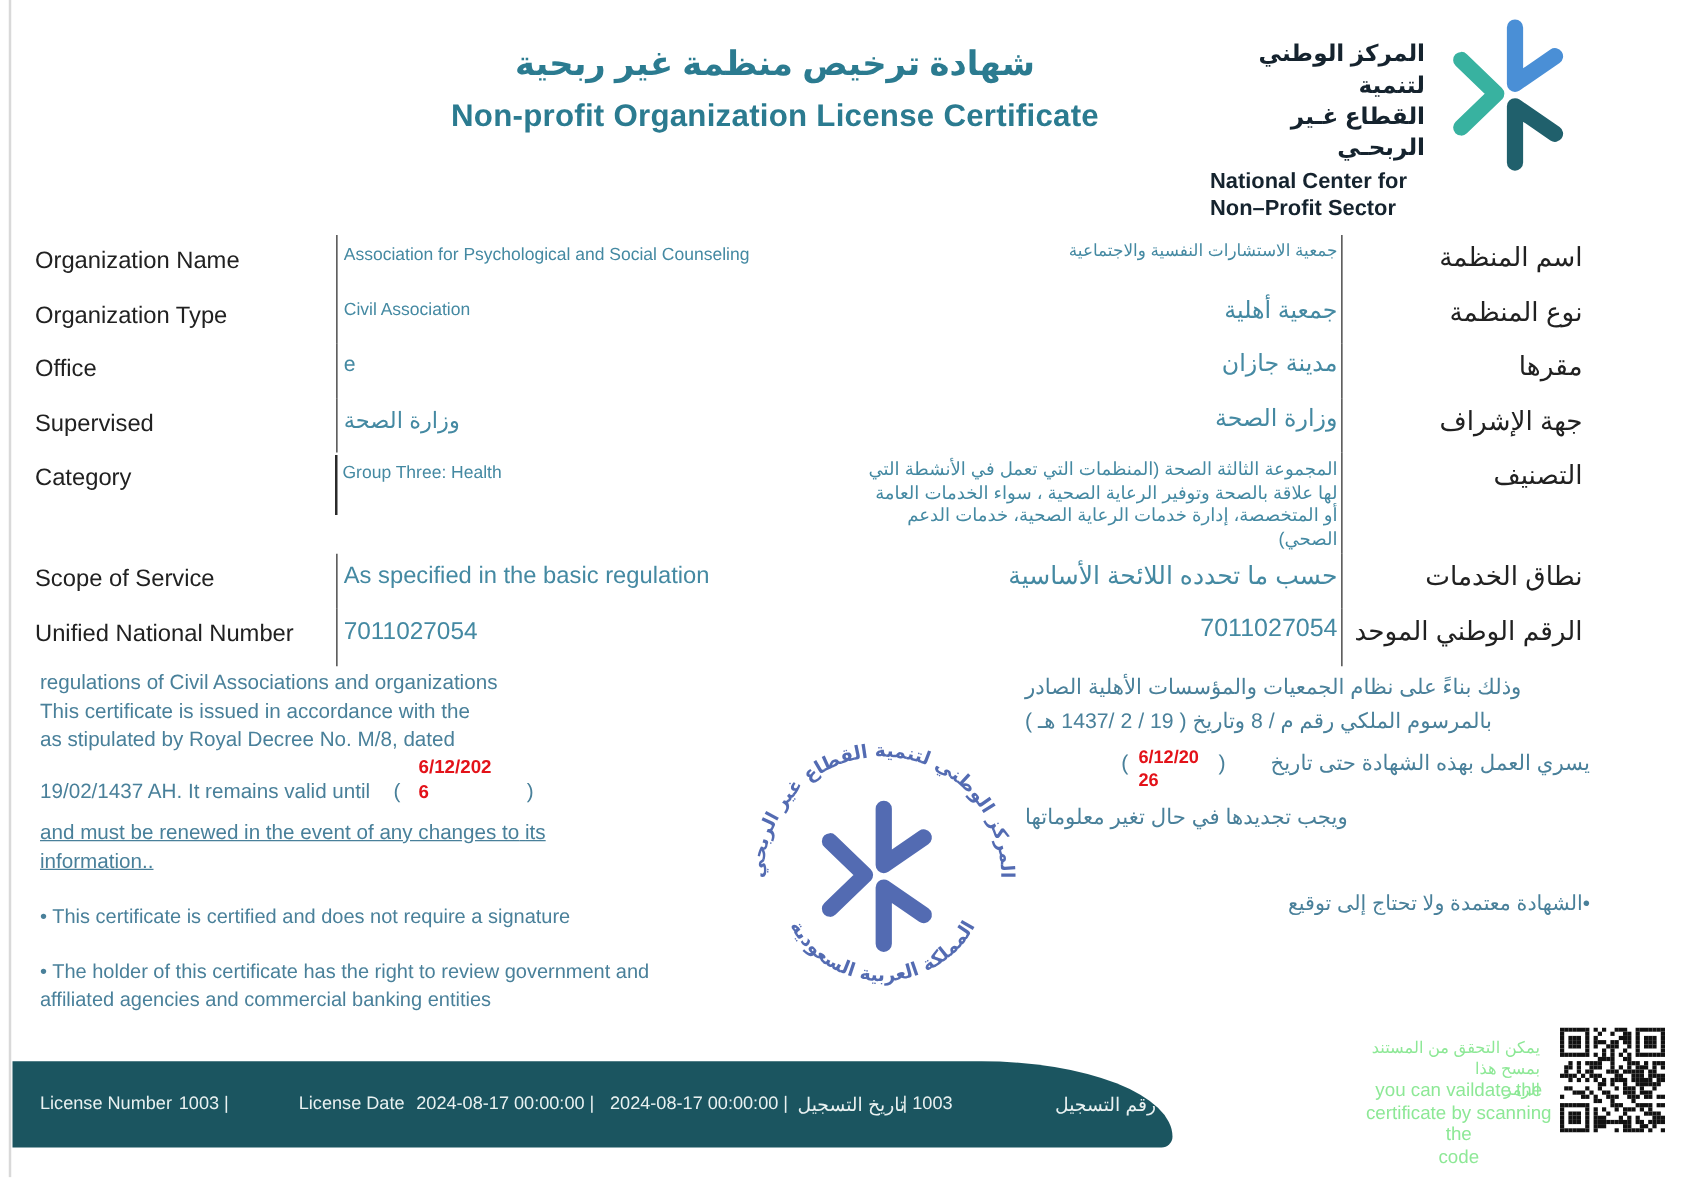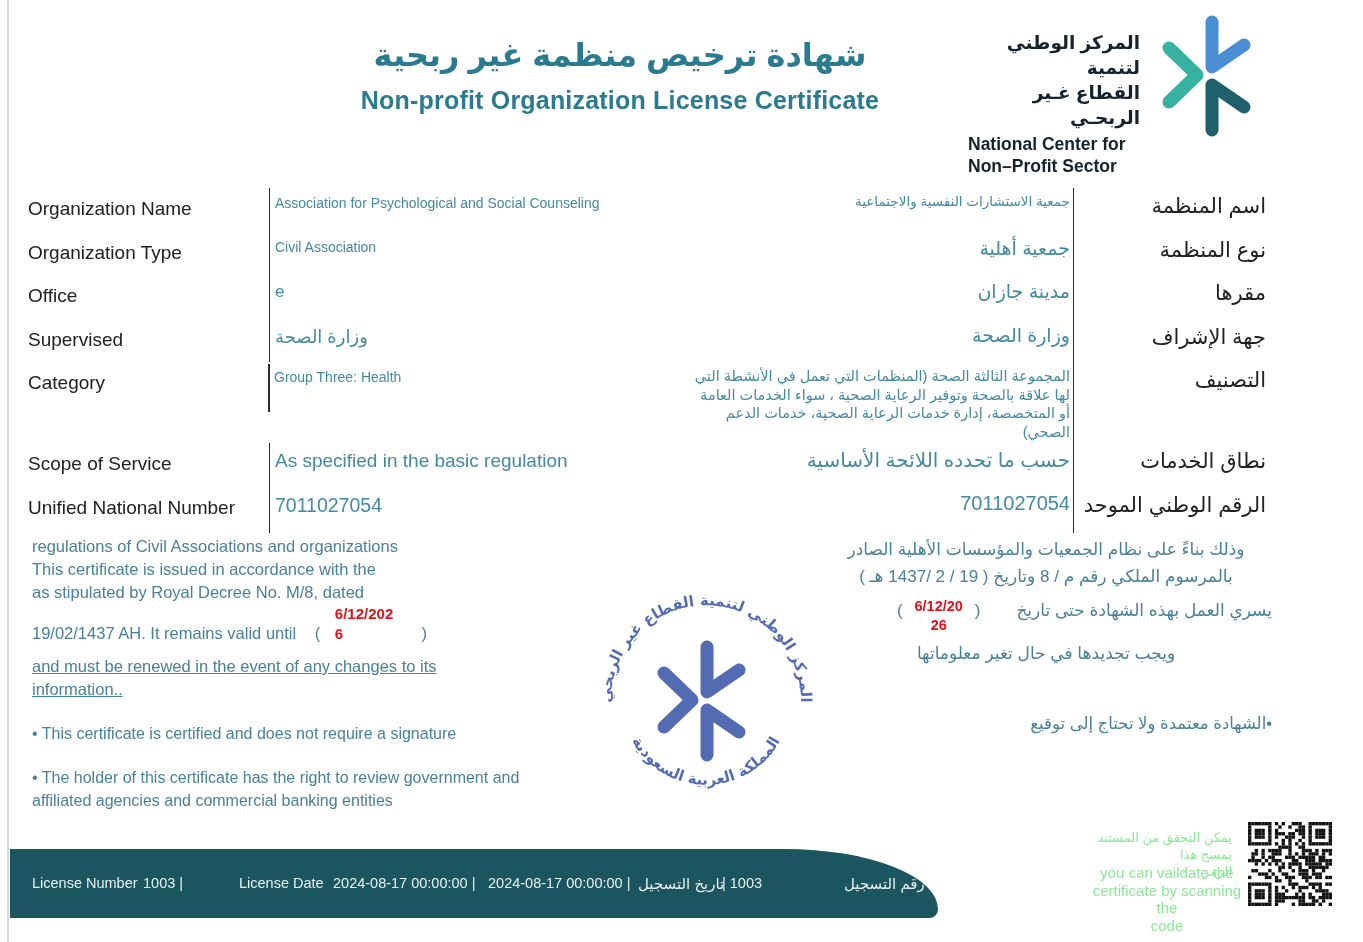--- a/index.html
+++ b/index.html
@@ -5,21 +5,21 @@
   * { margin:0; padding:0; box-sizing:border-box; }
   html,body { background:#fff; }
   .page {
     position:relative; width:1363px; height:942px; background:#ffffff;
     font-family:"Liberation Sans","DejaVu Sans",sans-serif; overflow:hidden;
   }
   .edge-line { position:absolute; left:7px; top:0; width:2px; height:942px; background:#d9d9d9; }
 
   
   .titles { position:absolute; left:240px; top:36px; width:760px; text-align:center; color:#2b7b90; }
-  .title-ar { font-size:32px; font-weight:bold; direction:rtl; }
+  .title-ar { font-size:27px; font-weight:bold; direction:rtl; }
   .title-en { font-size:25px; font-weight:bold; margin-top:12px; letter-spacing:.2px; }
 
   .logo { position:absolute; left:968px; top:22px; width:300px; }
   .logo-text { position:absolute; left:0; top:8px; width:172px; color:#15232e; }
   .logo-ar { font-size:18.5px; font-weight:bold; text-align:right; direction:rtl; line-height:25px; }
   .logo-en { font-size:17.5px; font-weight:bold; text-align:left; line-height:22px; margin-top:3px; }
   .logo-mark { position:absolute; left:185px; top:-8px; }
 
   
   .row { position:absolute; left:28px; width:1238px; display:grid;
@@ -35,21 +35,21 @@
   
   .para-en { position:absolute; left:32px; top:535px; width:490px;
              font-size:16.5px; line-height:23px; color:#49809a; }
   .para-en .ln { display:block; }
   .ln-flex { display:flex; align-items:flex-start; }
   .red-date { color:#e31219; font-weight:bold; font-size:15px; line-height:20px; display:inline-block; }
   .red-date span { display:block; }
   .para-en2 { position:absolute; left:32px; top:655px; width:490px;
               font-size:16.5px; line-height:23px; color:#49809a;text-decoration:underline; }
 
-  .para-ar { position:absolute; left:820px; top:536px; width:452px; text-align:center; direction:rtl;
+  .para-ar { position:absolute; left:820px; top:536px; width:452px; text-align:left; direction:rtl;
              font-size:17px; line-height:27px; color:#49809a; }
   .ar-l3 { display:flex; direction:rtl; align-items:flex-start; margin-top:7px; }
   .date-group { direction:ltr; display:flex; align-items:flex-start; margin-right:36px; }
   .para-ar .red-date { font-size:14.5px; line-height:19px; }
   .ar-l4 { margin-top:5px; }
 
   
   .notes-en { position:absolute; left:32px; top:722px; width:510px;
               font-size:16px; line-height:23px; color:#49809a; }
   .notes-en .b2 { margin-top:21px; }

